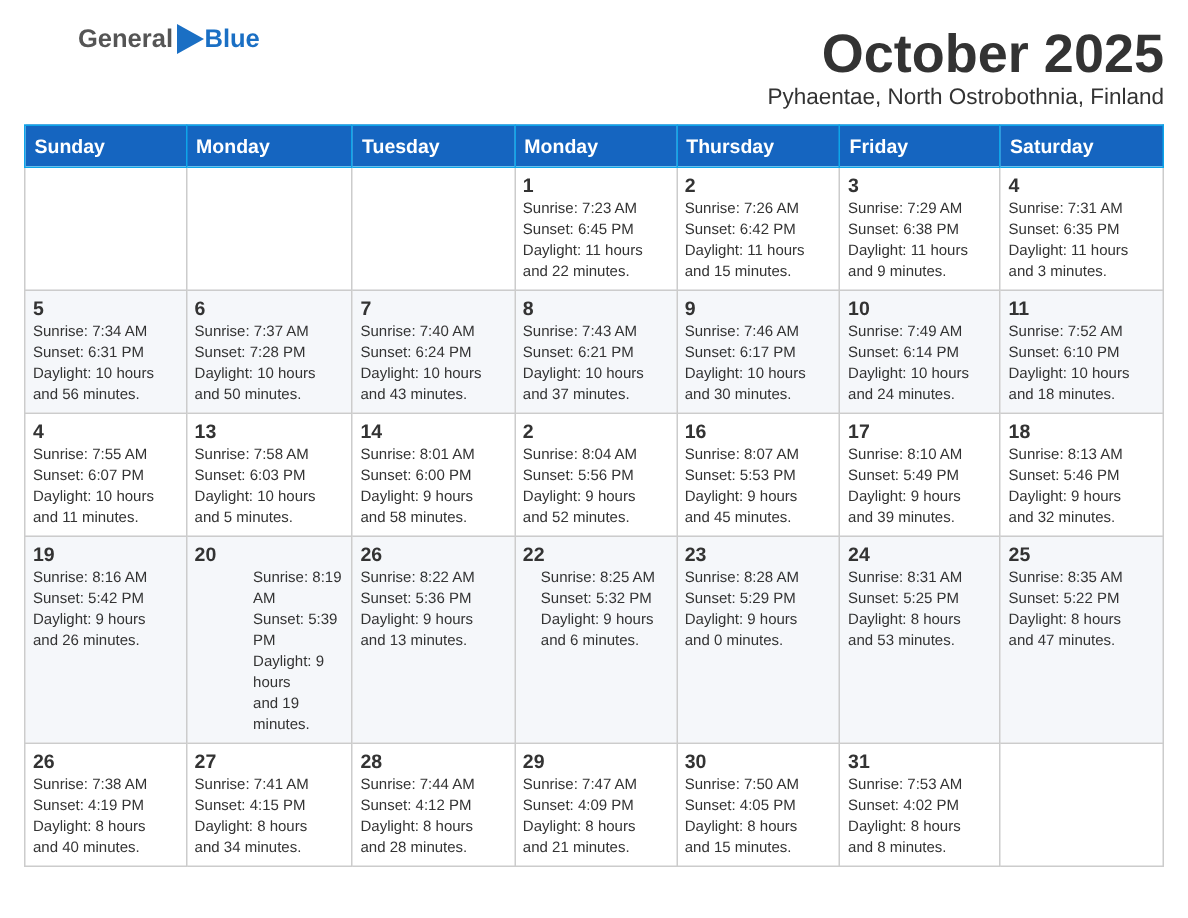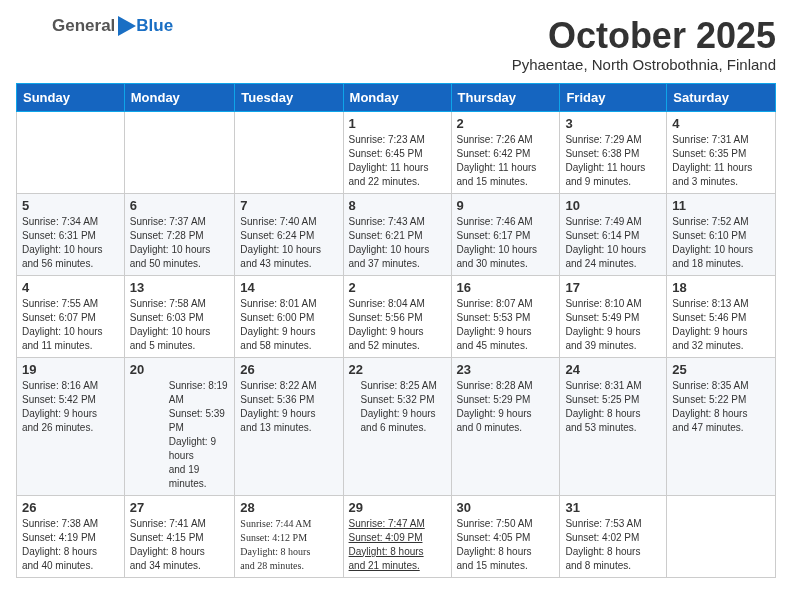--- a/index.html
+++ b/index.html
@@ -328,28 +328,28 @@
         </td>
         <td>
           <span class="day-number">27</span>
           <div class="day-info" style="white-space: pre-line;">Sunrise: 7:41 AM
 Sunset: 4:15 PM
 Daylight: 8 hours
 and 34 minutes.</div>
         </td>
         <td>
           <span class="day-number">28</span>
-          <div class="day-info" style="white-space: pre-line; font-family: Liberation Serif, serif;">Sunrise: 7:44 AM
+          <div class="day-info" style="white-space: pre-line;">Sunrise: 7:44 AM
 Sunset: 4:12 PM
 Daylight: 8 hours
 and 28 minutes.</div>
         </td>
         <td>
           <span class="day-number">29</span>
-          <div class="day-info" style="white-space: pre-line; text-decoration: underline;">Sunrise: 7:47 AM
+          <div class="day-info" style="white-space: pre-line;">Sunrise: 7:47 AM
 Sunset: 4:09 PM
 Daylight: 8 hours
 and 21 minutes.</div>
         </td>
         <td>
           <span class="day-number">30</span>
           <div class="day-info" style="white-space: pre-line;">Sunrise: 7:50 AM
 Sunset: 4:05 PM
 Daylight: 8 hours
 and 15 minutes.</div>

